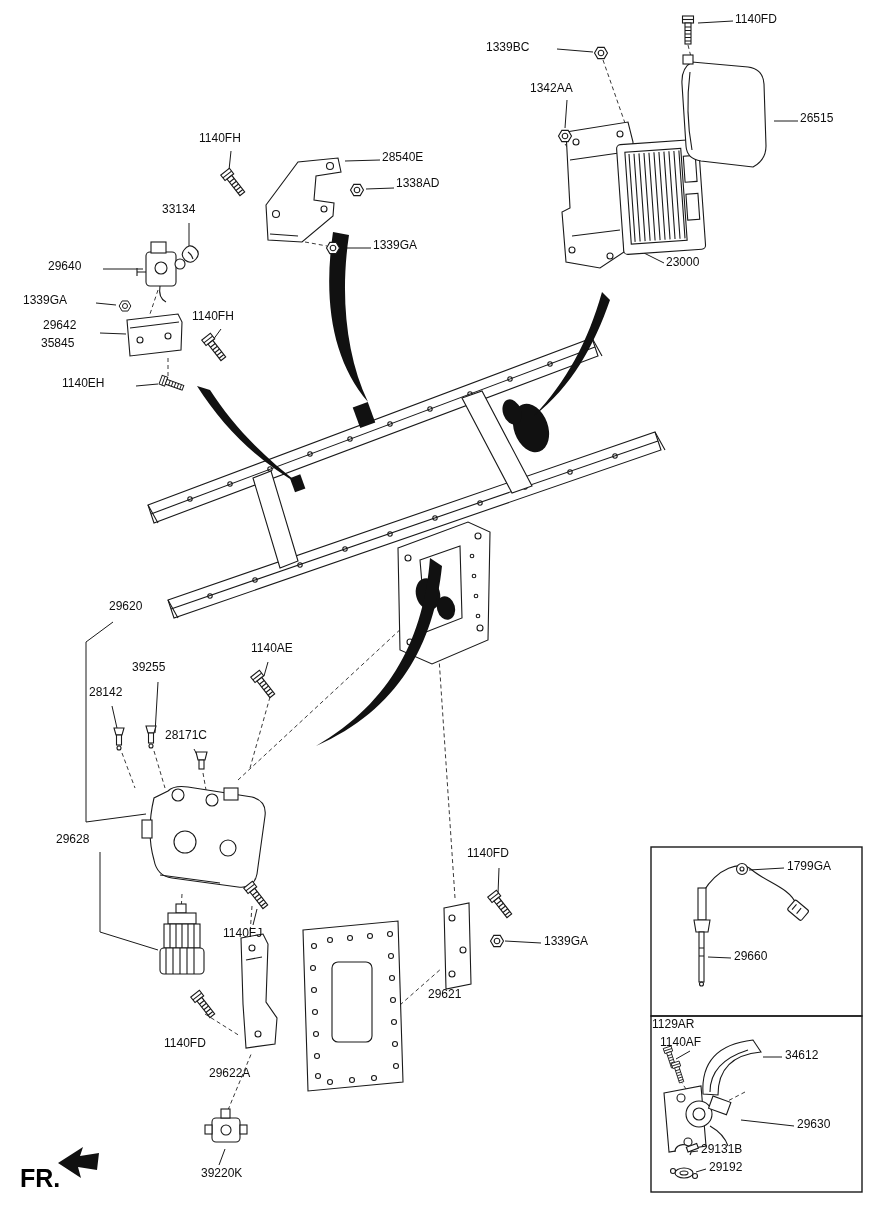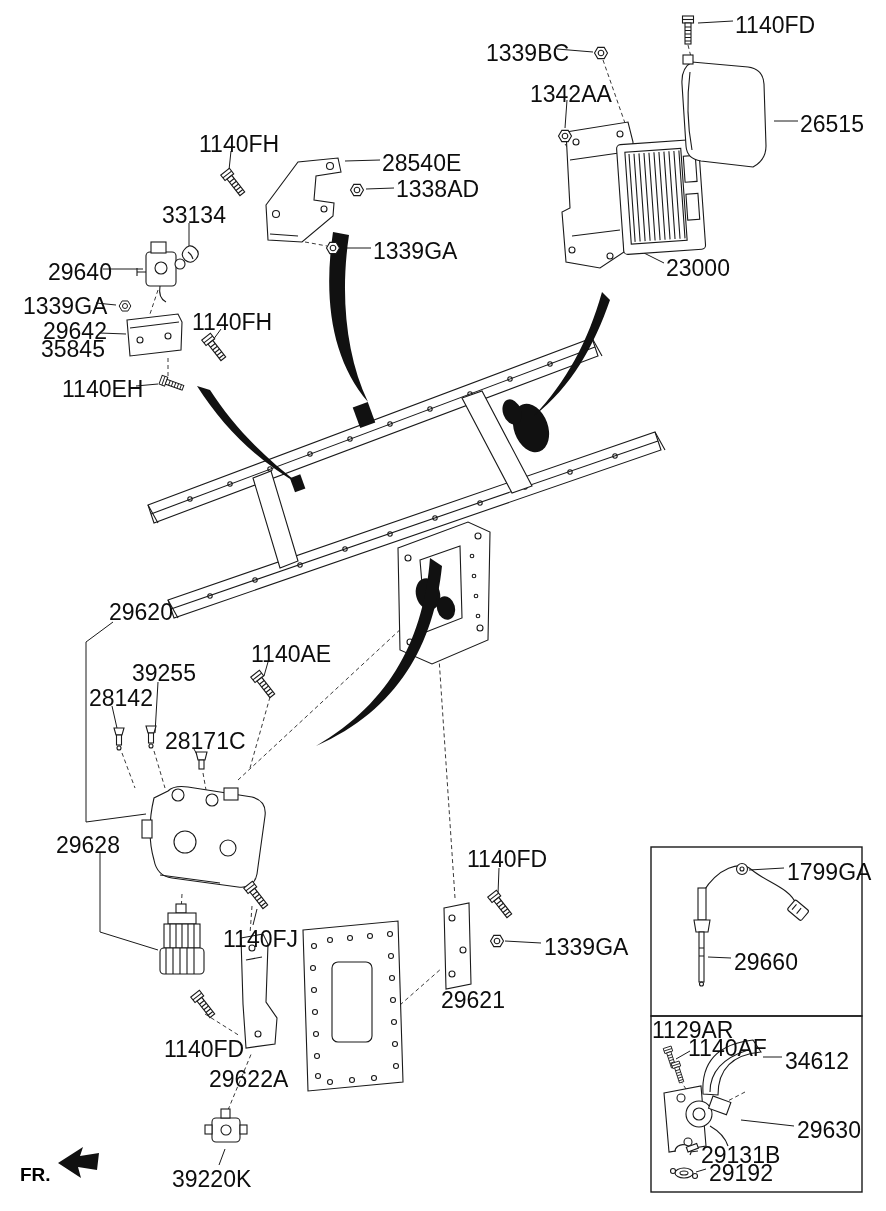--- a/index.html
+++ b/index.html
@@ -1,20 +1,20 @@
 <!DOCTYPE html>
 <html><head>
 <meta charset="utf-8">
 <style>
   html,body{margin:0;padding:0;background:#fff;}
   .stage{position:relative;width:886px;height:1211px;background:#fff;overflow:hidden;
          font-family:"Liberation Sans",sans-serif;}
   .stage svg{position:absolute;left:0;top:0;}
-  .plabel{position:absolute;font-size:23px;color:#0d0d0d;white-space:nowrap;line-height:1.05;}
-  .fr-label{position:absolute;font-size:19px;font-weight:bold;color:#000;}
+  .plabel{position:absolute;font-size:12px;color:#0d0d0d;white-space:nowrap;line-height:1.05;}
+  .fr-label{position:absolute;font-size:25px;font-weight:bold;color:#000;}
   .ln{stroke:#1a1a1a;fill:none;stroke-width:1.1;}
   .fw{stroke:#1a1a1a;fill:#ffffff;stroke-width:1.1;}
   .fb{fill:#111;stroke:none;}
   .leader path{stroke:#1a1a1a;stroke-width:1;fill:none;}
   .dash path{stroke:#3a3a3a;stroke-width:1;fill:none;stroke-dasharray:4 3;}
   .box{stroke:#1a1a1a;fill:none;stroke-width:1.4;}
 </style>
 </head>
 <body>
 
@@ -359,26 +359,26 @@
 <div class="plabel" style="left:132px;top:661px">39255</div>
 <div class="plabel" style="left:251px;top:642px">1140AE</div>
 <div class="plabel" style="left:89px;top:686px">28142</div>
 <div class="plabel" style="left:165px;top:729px">28171C</div>
 <div class="plabel" style="left:56px;top:833px">29628</div>
 <div class="plabel" style="left:467px;top:847px">1140FD</div>
 <div class="plabel" style="left:787px;top:860px">1799GA</div>
 <div class="plabel" style="left:544px;top:935px">1339GA</div>
 <div class="plabel" style="left:734px;top:950px">29660</div>
 <div class="plabel" style="left:223px;top:927px">1140FJ</div>
-<div class="plabel" style="left:441px;top:988px">29621</div>
+<div class="plabel" style="left:428px;top:988px">29621</div>
 <div class="plabel" style="left:652px;top:1018px">1129AR</div>
-<div class="plabel" style="left:688px;top:1036px">1140AF</div>
+<div class="plabel" style="left:660px;top:1036px">1140AF</div>
 <div class="plabel" style="left:785px;top:1049px">34612</div>
 <div class="plabel" style="left:164px;top:1037px">1140FD</div>
 <div class="plabel" style="left:209px;top:1067px">29622A</div>
 <div class="plabel" style="left:797px;top:1118px">29630</div>
 <div class="plabel" style="left:701px;top:1143px">29131B</div>
-<div class="plabel" style="left:172px;top:1167px">39220K</div>
+<div class="plabel" style="left:201px;top:1167px">39220K</div>
 <div class="plabel" style="left:709px;top:1161px">29192</div>
 
 <div class="fr-label" style="left:20px;top:1164px">FR.</div>
 
 </div>
 
 </body></html>

